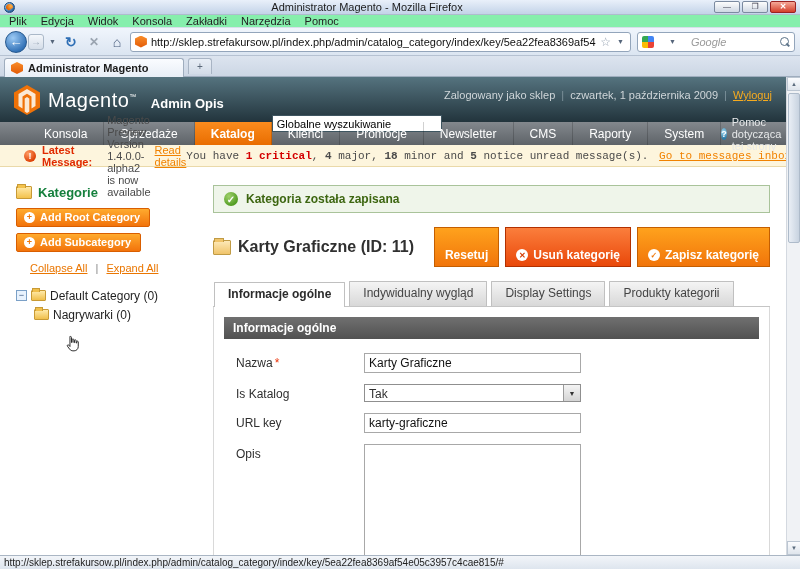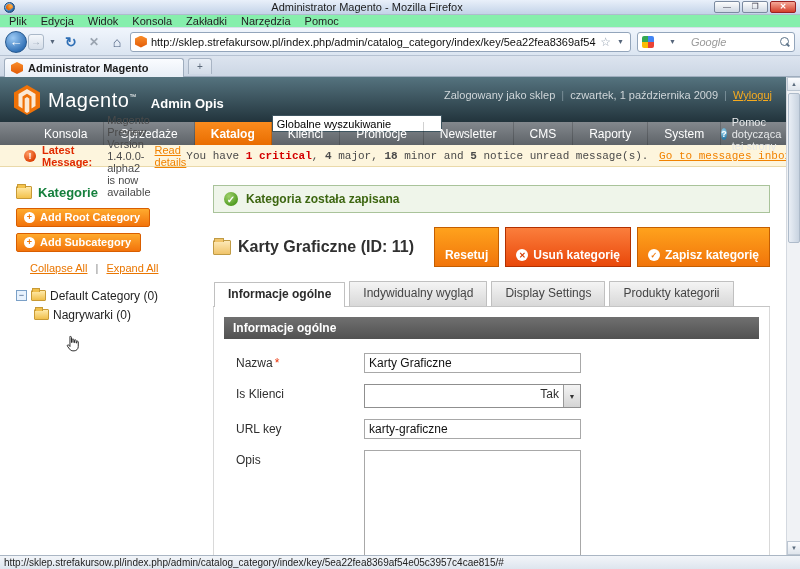--- a/index.html
+++ b/index.html
@@ -143,21 +143,21 @@
   .ctab { padding:4px 13px 5px; background:linear-gradient(#f4f4f4,#d8d8d8); border:1px solid #c0c0c0; border-bottom:none;
     font-size:12px; color:#444; border-radius:1px 1px 0 0; }
   .ctab.active { background:#fff; font-weight:bold; color:#2b2b2b; position:relative; top:1px; padding-bottom:6px; }
   .panel { border:1px solid #d9d9d9; border-top:none; padding:10px 10px 0; }
   .section-hd { background:linear-gradient(#707070,#515151); color:#fff; font-size:12px; font-weight:bold; padding:4px 9px; }
   .form { padding:14px 0 0 12px; }
   .frow { display:flex; align-items:flex-start; margin-bottom:11px; }
   .flabel { width:128px; padding-top:3px; font-size:12px; color:#2f2f2f; flex:0 0 auto; }
   .req { color:#eb340a; margin-left:2px; }
   .tinput { width:217px; height:20px; border:1px solid #a8a8a8; font-size:12px; padding:2px 4px; font-family:"Liberation Sans",sans-serif; color:#111; }
-  .fselect { display:flex; width:217px; height:24px; border:1px solid #8f8f8f; background:#fff;text-align:right; }
+  .fselect { display:flex; width:217px; height:18px; border:1px solid #8f8f8f; background:#fff; }
   .fselect .txt { flex:1; padding:2px 4px; font-size:12px; }
   .fselect .arrowbox { width:17px; border-left:1px solid #9a9a9a; background:linear-gradient(#f4f4f4,#d4d4d4);
     display:flex; align-items:center; justify-content:center; font-size:7px; color:#333; }
   .ftextarea { width:217px; height:112px; border:1px solid #a8a8a8; resize:none; font-family:"Liberation Sans",sans-serif; font-size:12px; }
   .filewrap { display:flex; gap:7px; align-items:center; }
   .finput { width:113px; height:20px; border:1px solid #a8a8a8; }
   .browse-btn { padding:2px 10px 3px; font-size:11px; color:#1c1c1c; background:linear-gradient(#f8f8f8,#d9d9d9);
     border:1px solid #8a8a8a; border-radius:3px; }
 
   
@@ -340,21 +340,21 @@
       <div class="panel">
         <div class="section-hd">Informacje ogólne</div>
         <div class="form">
           <div class="frow">
             <div class="flabel">
               <span>Nazwa</span><span class="req">*</span>
             </div>
             <input class="tinput" value="Karty Graficzne" style="">
           </div>
           <div class="frow">
-            <div class="flabel">Is Klienci</div>
+            <div class="flabel">Is Katalog</div>
             <div class="fselect">
               <span class="txt">Tak</span>
               <span class="arrowbox">▼</span>
             </div>
           </div>
           <div class="frow">
             <div class="flabel">URL key</div>
             <input class="tinput" value="karty-graficzne" style="">
           </div>
           <div class="frow">

